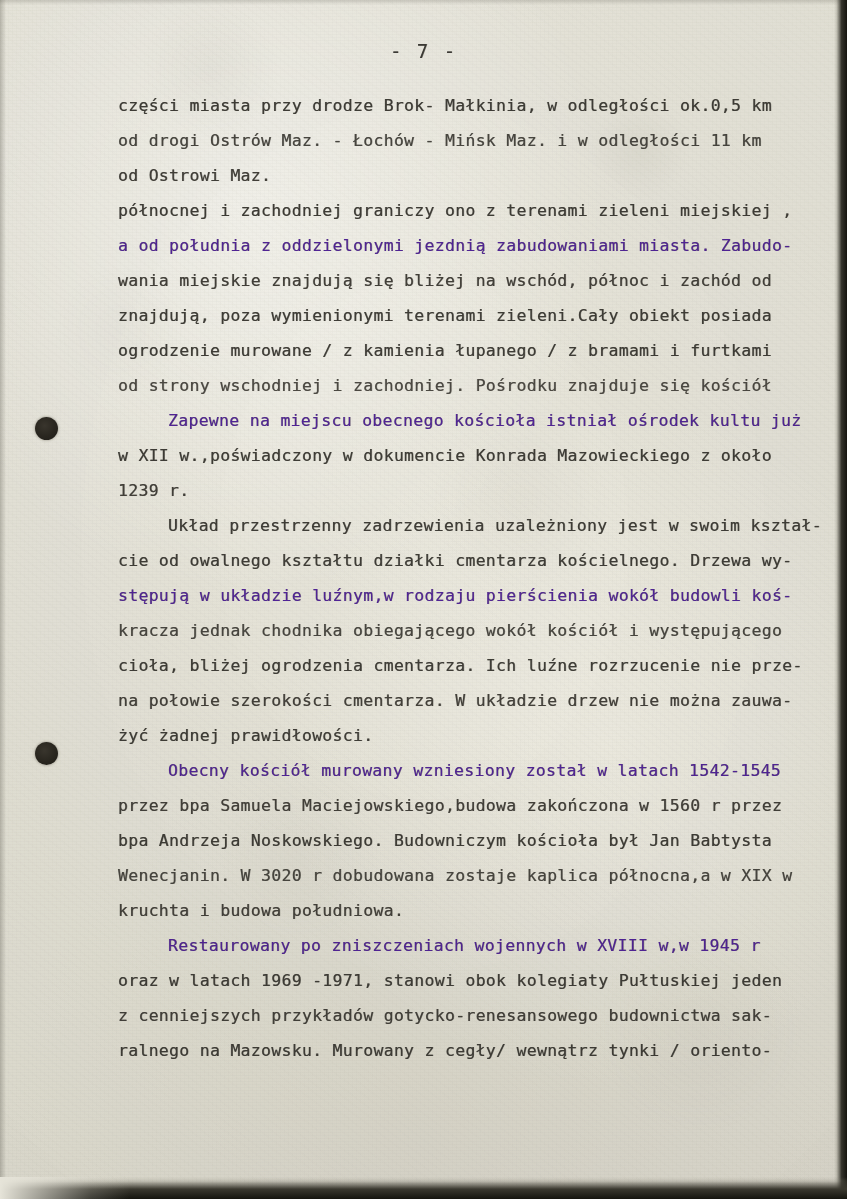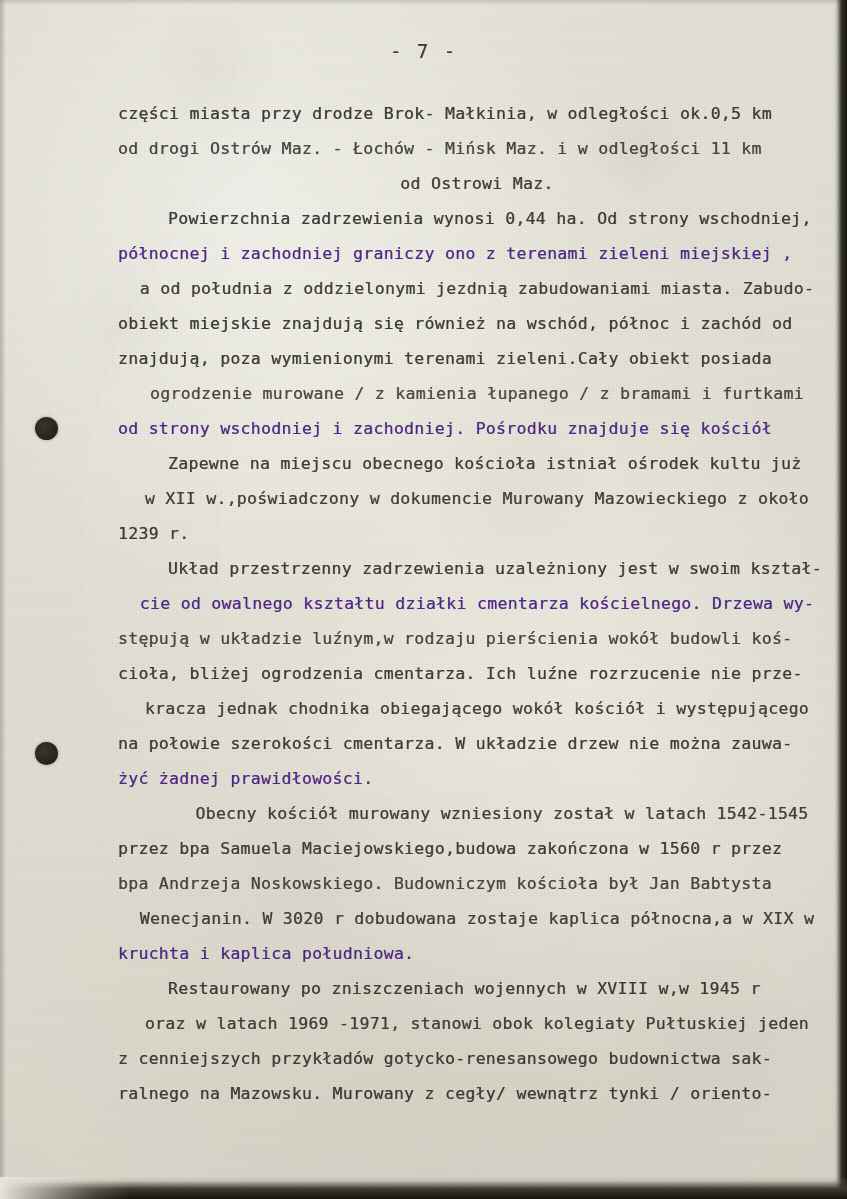--- a/index.html
+++ b/index.html
@@ -96,21 +96,21 @@
     width: 847px;
     text-align: center;
     font-size: 19px;
     letter-spacing: 2px;
     color: #3c3a35;
     text-shadow: 0.4px 0.3px 0 rgba(60,58,52,0.45);
   }
   .body-block {
     position: absolute;
     left: 118px;
-    top: 96px;
+    top: 88px;
     width: 718px;
   }
   .line {
     height: 35px;
     line-height: 35px;
     font-size: 16.4px;
     letter-spacing: 0.35px;
     color: #3e3c36;
     white-space: pre;
     text-shadow:
@@ -118,21 +118,21 @@
       -0.3px 0.2px 0.25px rgba(90,88,80,0.3);
   }
   .line.indent { text-indent: 50px; }
   .line sup {
     font-size: 10.5px;
     vertical-align: super;
     line-height: 0;
   }
 
   
-  .line:nth-child(3n)   { color: #423f39; text-align: center; }
+  .line:nth-child(3n)   { color: #423f39; }
   .line:nth-child(5n)   { color: #4c1d95; opacity: .97; }
   .line:nth-child(7n+2) { opacity: .94; }
 
   
   .haze {
     position: absolute; inset: 0;
     pointer-events: none;
     background: radial-gradient(ellipse 95% 85% at 50% 45%, rgba(255,255,255,0.10), rgba(120,118,105,0.12) 85%, rgba(90,88,78,0.22) 100%);
     mix-blend-mode: multiply;
     opacity: .7;
@@ -149,42 +149,41 @@
 
   <div class="punch" id="punch-0" style="left: 35px; top: 417px;"></div>
   <div class="punch" id="punch-1" style="left: 35px; top: 742px;"></div>
 
   <div class="typed">
     <div class="page-number">- 7 -</div>
     <div class="body-block" id="body-block">
         <div class="line">części miasta przy drodze Brok- Małkinia, w odległości ok.0,5 km</div>
         <div class="line">od drogi Ostrów Maz. - Łochów - Mińsk Maz. i w odległości 11 km</div>
         <div class="line">od Ostrowi Maz.</div>
-        <div class="line indent">Powierzchnia zadrzewienia wynosi 0,44 ha. Od strony wschodniej,</div>
         <div class="line">północnej i zachodniej graniczy ono z terenami zieleni miejskiej ,</div>
         <div class="line">a od południa z oddzielonymi jezdnią zabudowaniami miasta. Zabudo-</div>
-        <div class="line">obiekt miejskie znajdują się również na wschód, północ i zachód od</div>
+        <div class="line">wania miejskie znajdują się bliżej na wschód, północ i zachód od</div>
         <div class="line">znajdują, poza wymienionymi terenami zieleni.Cały obiekt posiada</div>
         <div class="line">ogrodzenie murowane / z kamienia łupanego / z bramami i furtkami</div>
         <div class="line">od strony wschodniej i zachodniej. Pośrodku znajduje się kościół</div>
         <div class="line indent">Zapewne na miejscu obecnego kościoła istniał ośrodek kultu już</div>
-        <div class="line">w XII w.,poświadczony w dokumencie Murowany Mazowieckiego z około</div>
+        <div class="line">w XII w.,poświadczony w dokumencie Konrada Mazowieckiego z około</div>
         <div class="line">1239 r.</div>
         <div class="line indent">Układ przestrzenny zadrzewienia uzależniony jest w swoim kształ-</div>
         <div class="line">cie od owalnego kształtu działki cmentarza kościelnego. Drzewa wy-</div>
         <div class="line">stępują w układzie luźnym,w rodzaju pierścienia wokół budowli koś-</div>
+        <div class="line">kracza jednak chodnika obiegającego wokół kościół i występującego</div>
         <div class="line">cioła, bliżej ogrodzenia cmentarza. Ich luźne rozrzucenie nie prze-</div>
-        <div class="line">kracza jednak chodnika obiegającego wokół kościół i występującego</div>
         <div class="line">na połowie szerokości cmentarza. W układzie drzew nie można zauwa-</div>
         <div class="line">żyć żadnej prawidłowości.</div>
         <div class="line indent">Obecny kościół murowany wzniesiony został w latach 1542-1545</div>
         <div class="line">przez bpa Samuela Maciejowskiego,budowa zakończona w 1560 r przez</div>
         <div class="line">bpa Andrzeja Noskowskiego. Budowniczym kościoła był Jan Babtysta</div>
         <div class="line">Wenecjanin. W 3020 r dobudowana zostaje kaplica północna,a w XIX w</div>
-        <div class="line">kruchta i kaplica południowa.</div>
+        <div class="line">kruchta i budowa południowa.</div>
         <div class="line indent">Restaurowany po zniszczeniach wojennych w XVIII w,w 1945 r</div>
         <div class="line">oraz w latach 1969 -1971, stanowi obok kolegiaty Pułtuskiej jeden</div>
         <div class="line">z cenniejszych przykładów gotycko-renesansowego budownictwa sak-</div>
         <div class="line">ralnego na Mazowsku. Murowany z cegły/ wewnątrz tynki / oriento-</div>
       </div>
   </div>
 
   <div class="haze"></div>
   <div class="scan-edge-top"></div>
   <div class="scan-edge-left"></div>

